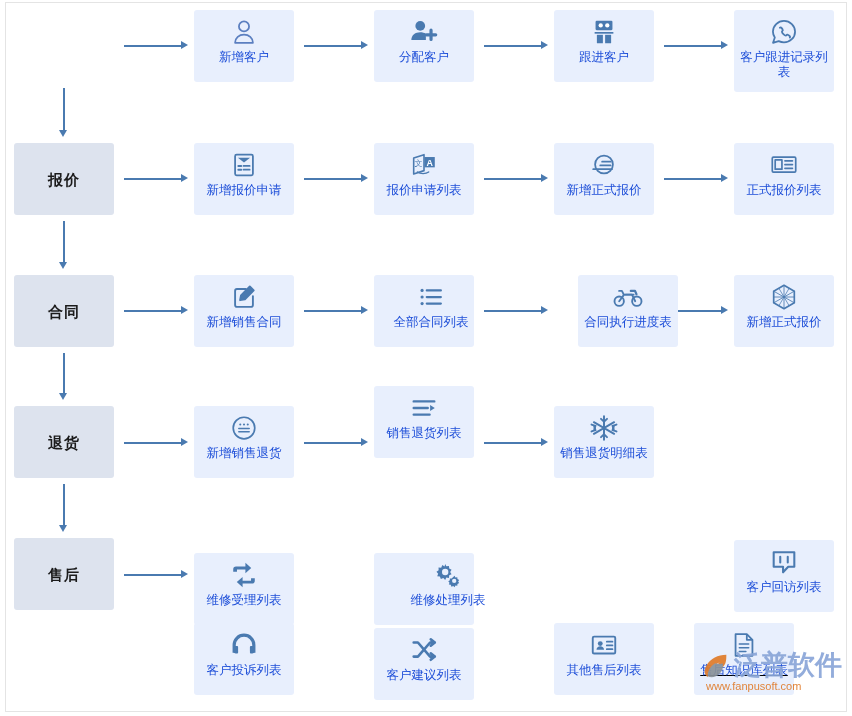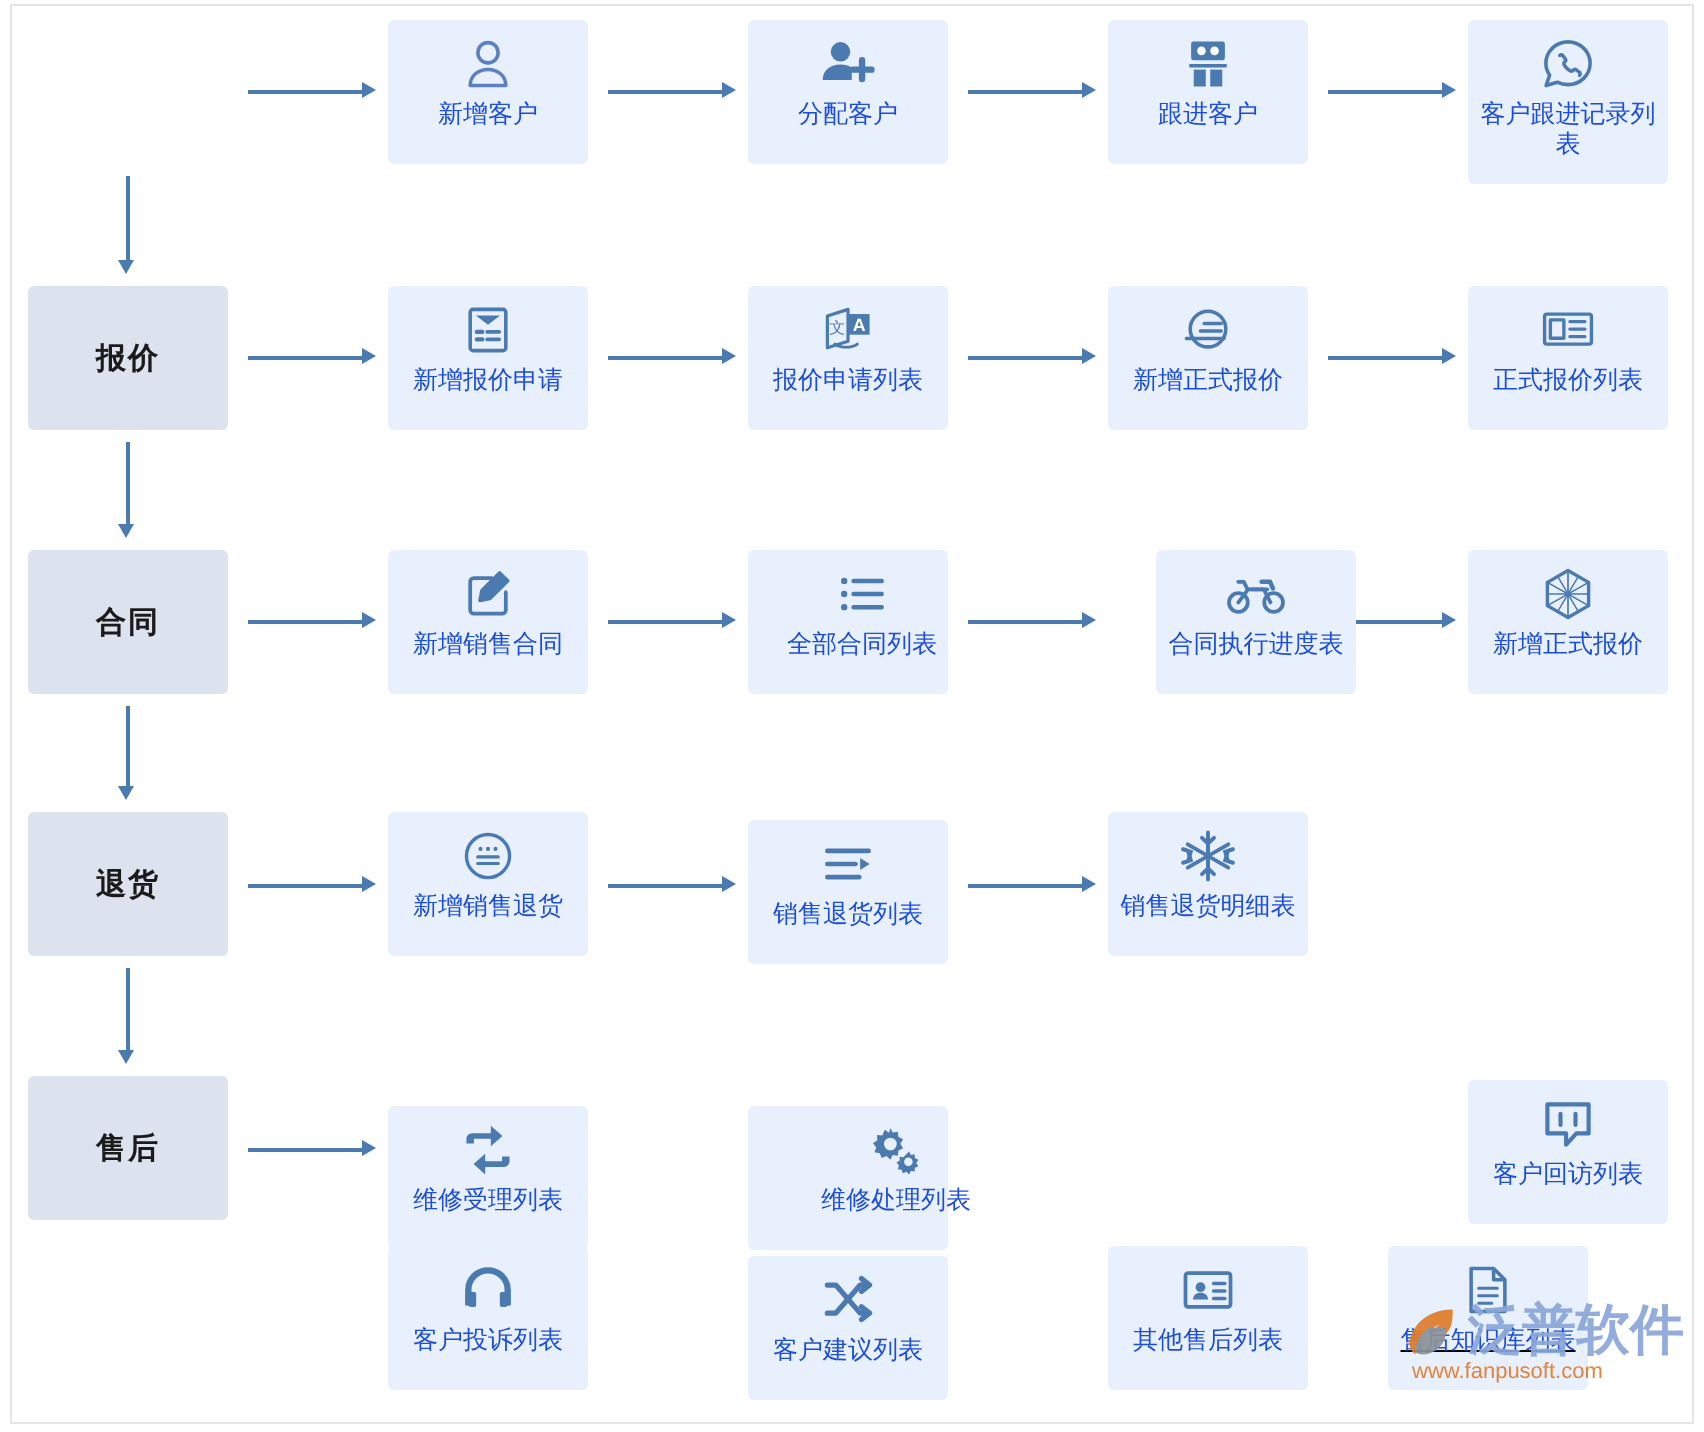--- a/index.html
+++ b/index.html
@@ -416,21 +416,21 @@
         <circle cx="16" cy="16" r="11.5"></circle>
         <circle cx="12" cy="12.2" r="1.1" fill="#4a7ab0" stroke="none"></circle>
         <circle cx="16" cy="12.2" r="1.1" fill="#4a7ab0" stroke="none"></circle>
         <circle cx="20" cy="12.2" r="1.1" fill="#4a7ab0" stroke="none"></circle>
         <path d="M10.5 16.5h11M10.5 20h11" stroke-width="1.7"></path>
       </svg>
     </span>
     <span class="card-label">新增销售退货</span>
   </div>
 
-  <div class="card" style="left:374px; top:410px;">
+  <div class="card" style="left:374px; top:386px;">
     <span class="ic">
       <svg viewBox="0 0 32 32">
         <path d="M5 9h22M5 16h15M5 23h17" stroke="#4a7ab0" stroke-width="2.5" stroke-linecap="round" fill="none"></path>
         <path d="M22.5 12.8l5 3.2-5 3.2z" fill="#4a7ab0"></path>
       </svg>
     </span>
     <span class="card-label">销售退货列表</span>
   </div>
 
   <div class="card" style="left:554px; top:406px;">

